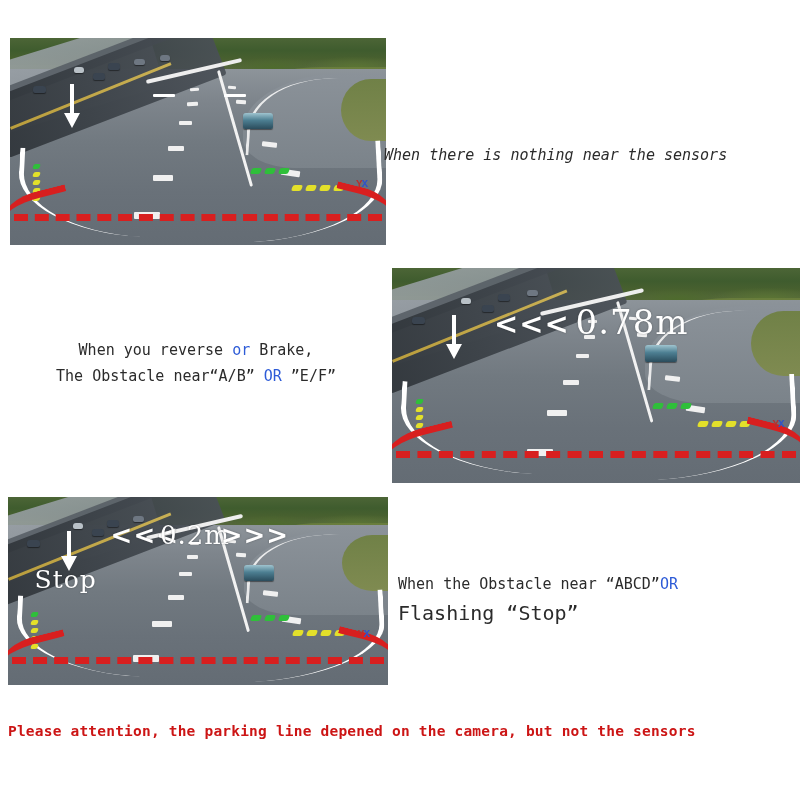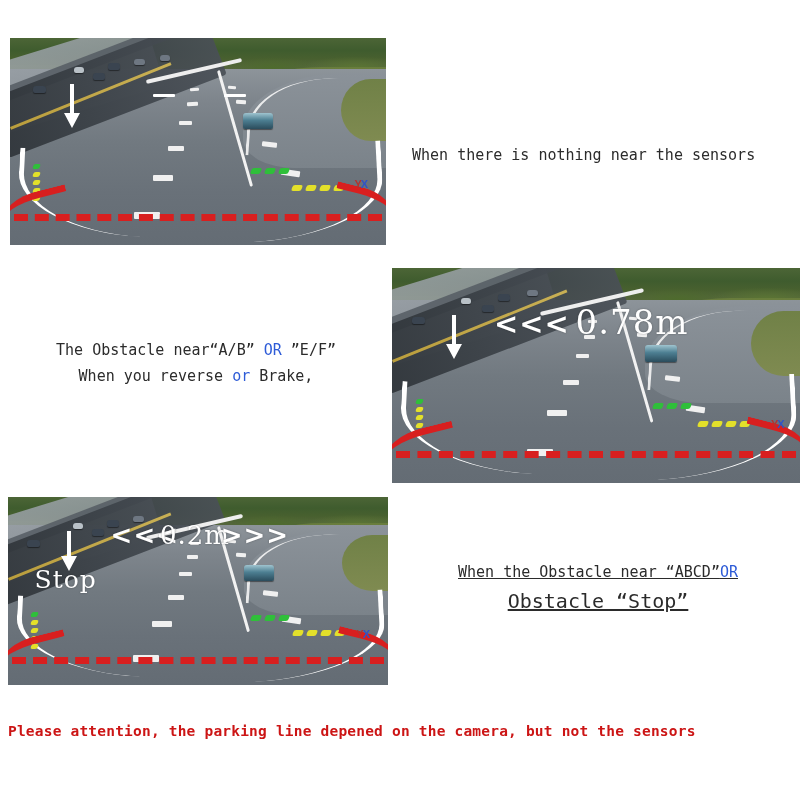--- a/index.html
+++ b/index.html
@@ -256,21 +256,21 @@
     position: absolute;
     color: #ffffff;
     font-family: "DejaVu Serif", "Liberation Serif", serif;
     white-space: nowrap;
     text-shadow: 0 0 2px rgba(0,0,0,.35);
     letter-spacing: 1px;
   }
 
   .watermark {
     position: absolute;
-    font-family: Liberation Sans, sans-serif;
+    font-family: Liberation Mono, monospace;
     font-weight: bold;
     font-size: 11px;
     letter-spacing: -1px;
     line-height: 1;
   }
   .watermark .wy { color: #b4322e; }
   .watermark .wx { color: #2f53c8; }
 
   
   .caption {
@@ -365,21 +365,21 @@
     <div class="red-curve-l"></div>
     <div class="red-line" style="top:85%;"></div>
     <div class="red-curve-r"></div>
 
     <div class="watermark" style="right:5%; top:68%;">
       <span class="wy">Y</span><span class="wx">X</span>
     </div>
   </div>
 </div>
 
-<div class="caption" id="cap1" style="left:412px; top:144px; font-size:15px; line-height:22px;">
+<div class="caption" id="cap1" style="left:384px; top:144px; font-size:15px; line-height:22px;font-style:italic;">
   <span class="cap-line">When there is nothing near the sensors</span>
 </div>
 
 <div class="photo" id="photo2" style="left:392px; top:268px; width:408px; height:215px;">
   <div class="scene">
     <div class="sky"></div>
     <div class="grass-l"></div>
     <div class="grass-r"></div>
     <div class="asphalt"></div>
     <div class="left-road"></div>
@@ -445,22 +445,22 @@
     <div class="red-line" style="top:85%;"></div>
     <div class="red-curve-r"></div>
 
     <div class="watermark" style="right:4%; top:70%;">
       <span class="wy">Y</span><span class="wx">X</span>
     </div>
   </div>
 </div>
 
 <div class="caption" id="cap2" style="left:6px; top:337px; width:380px; font-size:15px; line-height:26px; text-align:center;">
+  <span class="cap-line"><span>When you reverse </span><span class="hl-blue">or</span><span> Brake,</span></span>
   <span class="cap-line"><span>The Obstacle near“A/B” </span><span class="hl-blue">OR</span><span> ”E/F”</span></span>
-  <span class="cap-line"><span>When you reverse </span><span class="hl-blue">or</span><span> Brake,</span></span>
 </div>
 
 <div class="photo" id="photo3" style="left:8px; top:497px; width:380px; height:188px;">
   <div class="scene">
     <div class="sky"></div>
     <div class="grass-l"></div>
     <div class="grass-r"></div>
     <div class="asphalt"></div>
     <div class="left-road"></div>
     <div class="median2"></div>
@@ -526,18 +526,18 @@
     <div class="red-curve-l"></div>
     <div class="red-line" style="top:85%;"></div>
     <div class="red-curve-r"></div>
 
     <div class="watermark" style="right:5%; top:70%;">
       <span class="wy">Y</span><span class="wx">X</span>
     </div>
   </div>
 </div>
 
-<div class="caption" id="cap3" style="left:398px; top:558px; width:400px; font-size:15px; line-height:28px; text-align:center;text-decoration:underline;">
+<div class="caption" id="cap3" style="left:398px; top:570px; width:400px; font-size:15px; line-height:28px; text-align:left;">
   <span class="cap-line"><span>When the Obstacle near “ABCD”</span><span class="hl-blue">OR</span></span>
-  <span class="cap-line" style="font-size:20px; line-height:30px;">Obstacle “Stop”</span>
+  <span class="cap-line" style="font-size:20px; line-height:30px;">Flashing “Stop”</span>
 </div>
 
 <div class="warning">Please attention, the parking line depened on the camera, but not the sensors</div>
 
 </body></html>

